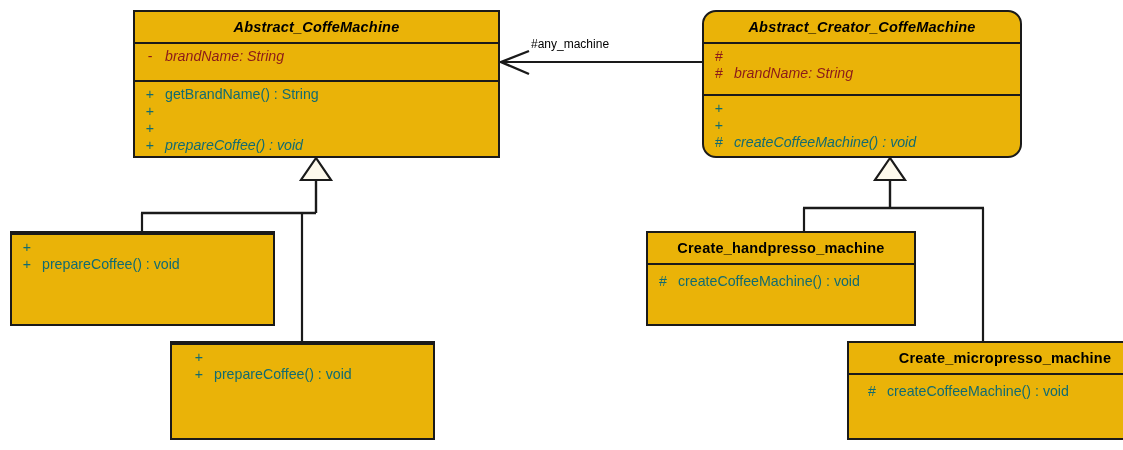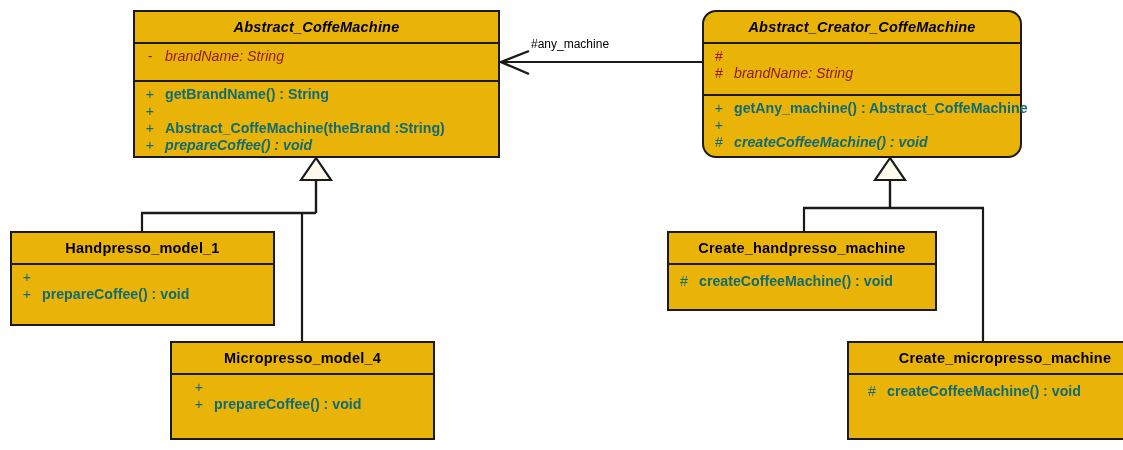--- a/index.html
+++ b/index.html
@@ -16,21 +16,21 @@
   .cls-name.abstract{font-style:italic;}
   .divider{height:0;border-top:2px solid #1a1a1a;}
   .compartment{box-sizing:border-box;padding:4px 2px 4px 0;}
   .member{display:flex;align-items:baseline;line-height:17px;
           font-size:14.2px;white-space:nowrap;}
   .vis{flex:0 0 auto;width:30px;text-align:center;font-size:14.2px;}
   .mtxt{flex:0 0 auto;}
   .attr .vis{color:#8B1A1A;}
   .attr .mtxt{color:#8B1A1A;font-style:italic;}
   .meth .vis{color:#116B72;}
-  .meth .mtxt{color:#116B72;font-weight:bold;}
+  .meth .mtxt{color:#116B72;}
   .meth.abstract-op .mtxt{font-style:italic;}
   .assoc-label{position:absolute;font-size:12px;color:#000;white-space:nowrap;}
 </style>
 </head>
 <body>
 
 <div id="canvas">
 
   <svg id="lines" width="1123" height="450" viewBox="0 0 1123 450">
 
@@ -76,21 +76,20 @@
     <div class="compartment">
       <div class="member meth">
         <span class="vis">+</span>
         <span class="mtxt">getBrandName() : String</span>
       </div>
       <div class="member meth">
         <span class="vis">+</span>
       </div>
       <div class="member meth">
         <span class="vis">+</span>
-        <span class="mtxt">Abstract_CoffeMachine(theBrand :String)</span>
       </div>
       <div class="member meth abstract-op">
         <span class="vis">+</span>
         <span class="mtxt">prepareCoffee() : void</span>
       </div>
     </div>
   </div>
 
   <div class="uml-class" style="left:702px;top:10px;width:320px;height:148px;border-radius:14px;">
     <div class="cls-name abstract">Abstract_Creator_CoffeMachine</div>
@@ -101,61 +100,58 @@
       </div>
       <div class="member attr">
         <span class="vis">#</span>
         <span class="mtxt">brandName:  String</span>
       </div>
     </div>
     <div class="divider"></div>
     <div class="compartment">
       <div class="member meth">
         <span class="vis">+</span>
-        <span class="mtxt">getAny_machine() : Abstract_CoffeMachine</span>
       </div>
       <div class="member meth">
         <span class="vis">+</span>
       </div>
       <div class="member meth abstract-op">
         <span class="vis">#</span>
         <span class="mtxt">createCoffeeMachine() : void</span>
       </div>
     </div>
   </div>
 
   <div class="uml-class" style="left:10px;top:231px;width:265px;height:95px;">
-    <div class="cls-name">Handpresso_model_1</div>
     <div class="divider"></div>
     <div class="compartment">
       <div class="member meth">
         <span class="vis">+</span>
       </div>
       <div class="member meth">
         <span class="vis">+</span>
         <span class="mtxt">prepareCoffee() : void</span>
       </div>
     </div>
   </div>
 
   <div class="uml-class" style="left:170px;top:341px;width:265px;height:99px;">
-    <div class="cls-name">Micropresso_model_4</div>
     <div class="divider"></div>
     <div class="compartment" style="padding-left:12px;">
       <div class="member meth">
         <span class="vis">+</span>
       </div>
       <div class="member meth">
         <span class="vis">+</span>
         <span class="mtxt">prepareCoffee() : void</span>
       </div>
     </div>
   </div>
 
-  <div class="uml-class" style="left:667px;top:231px;width:270px;height:80px;">
+  <div class="uml-class" style="left:646px;top:231px;width:270px;height:95px;">
     <div class="cls-name">Create_handpresso_machine</div>
     <div class="divider"></div>
     <div class="compartment" style="padding-top:8px;">
       <div class="member meth">
         <span class="vis">#</span>
         <span class="mtxt">createCoffeeMachine() : void</span>
       </div>
     </div>
   </div>
 

